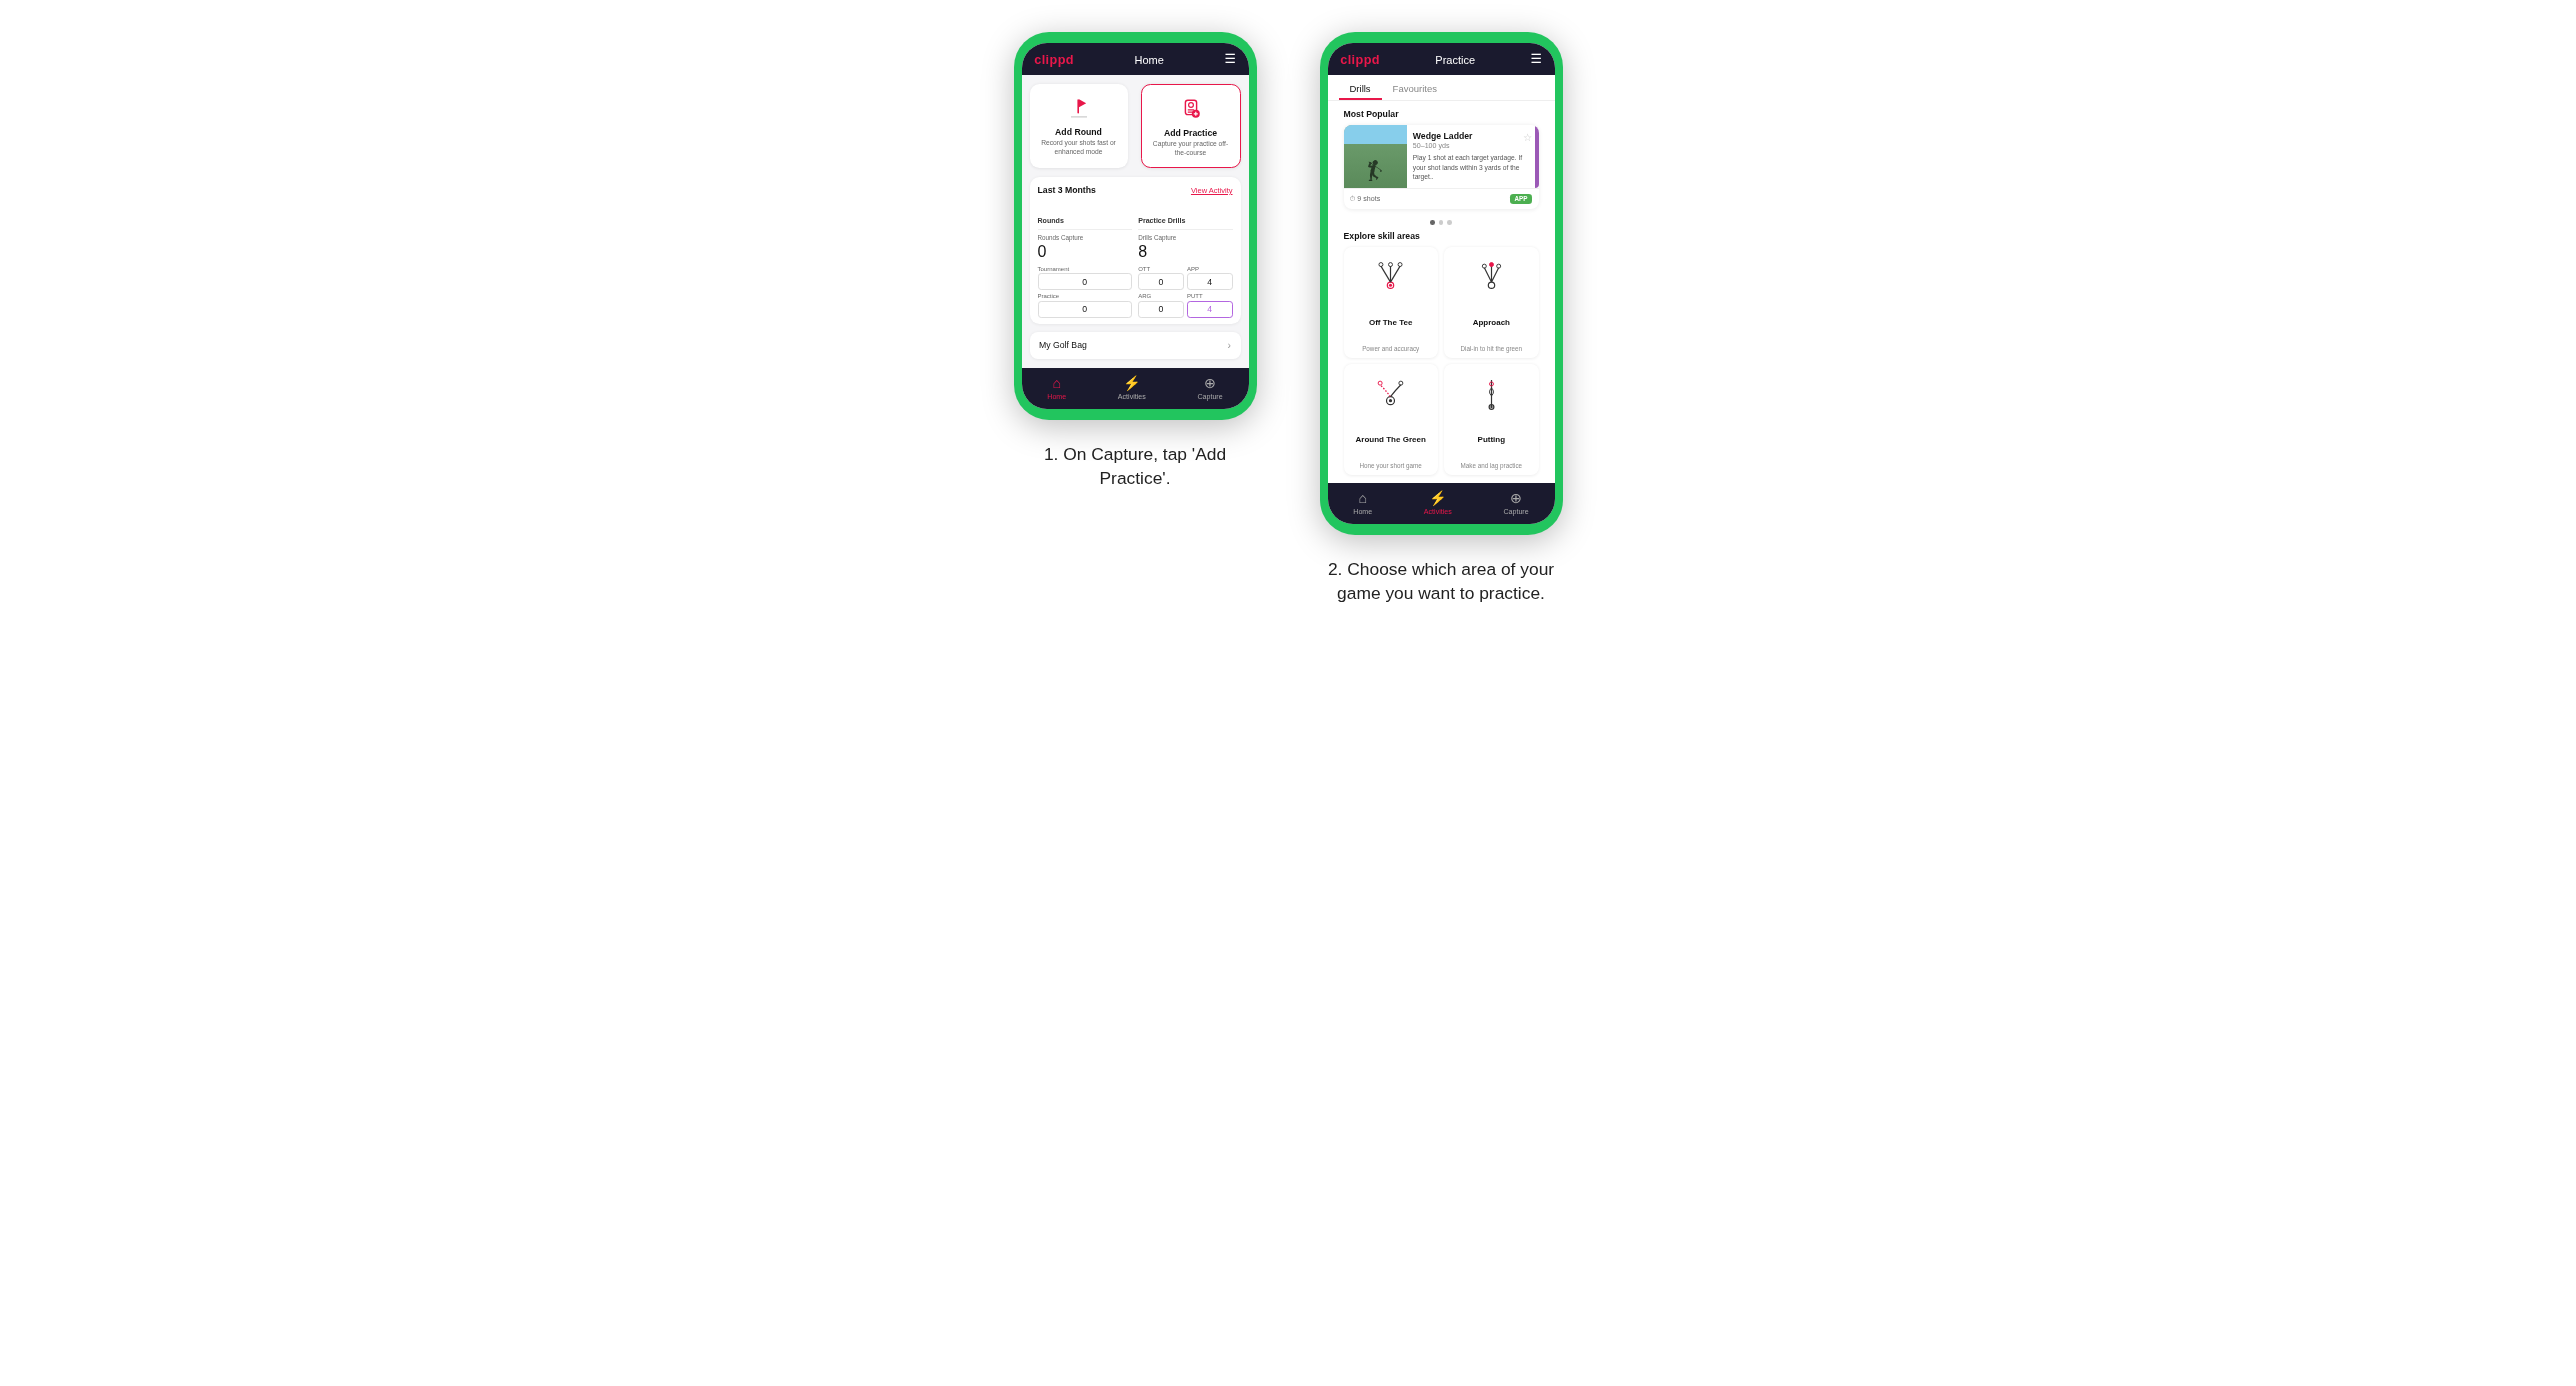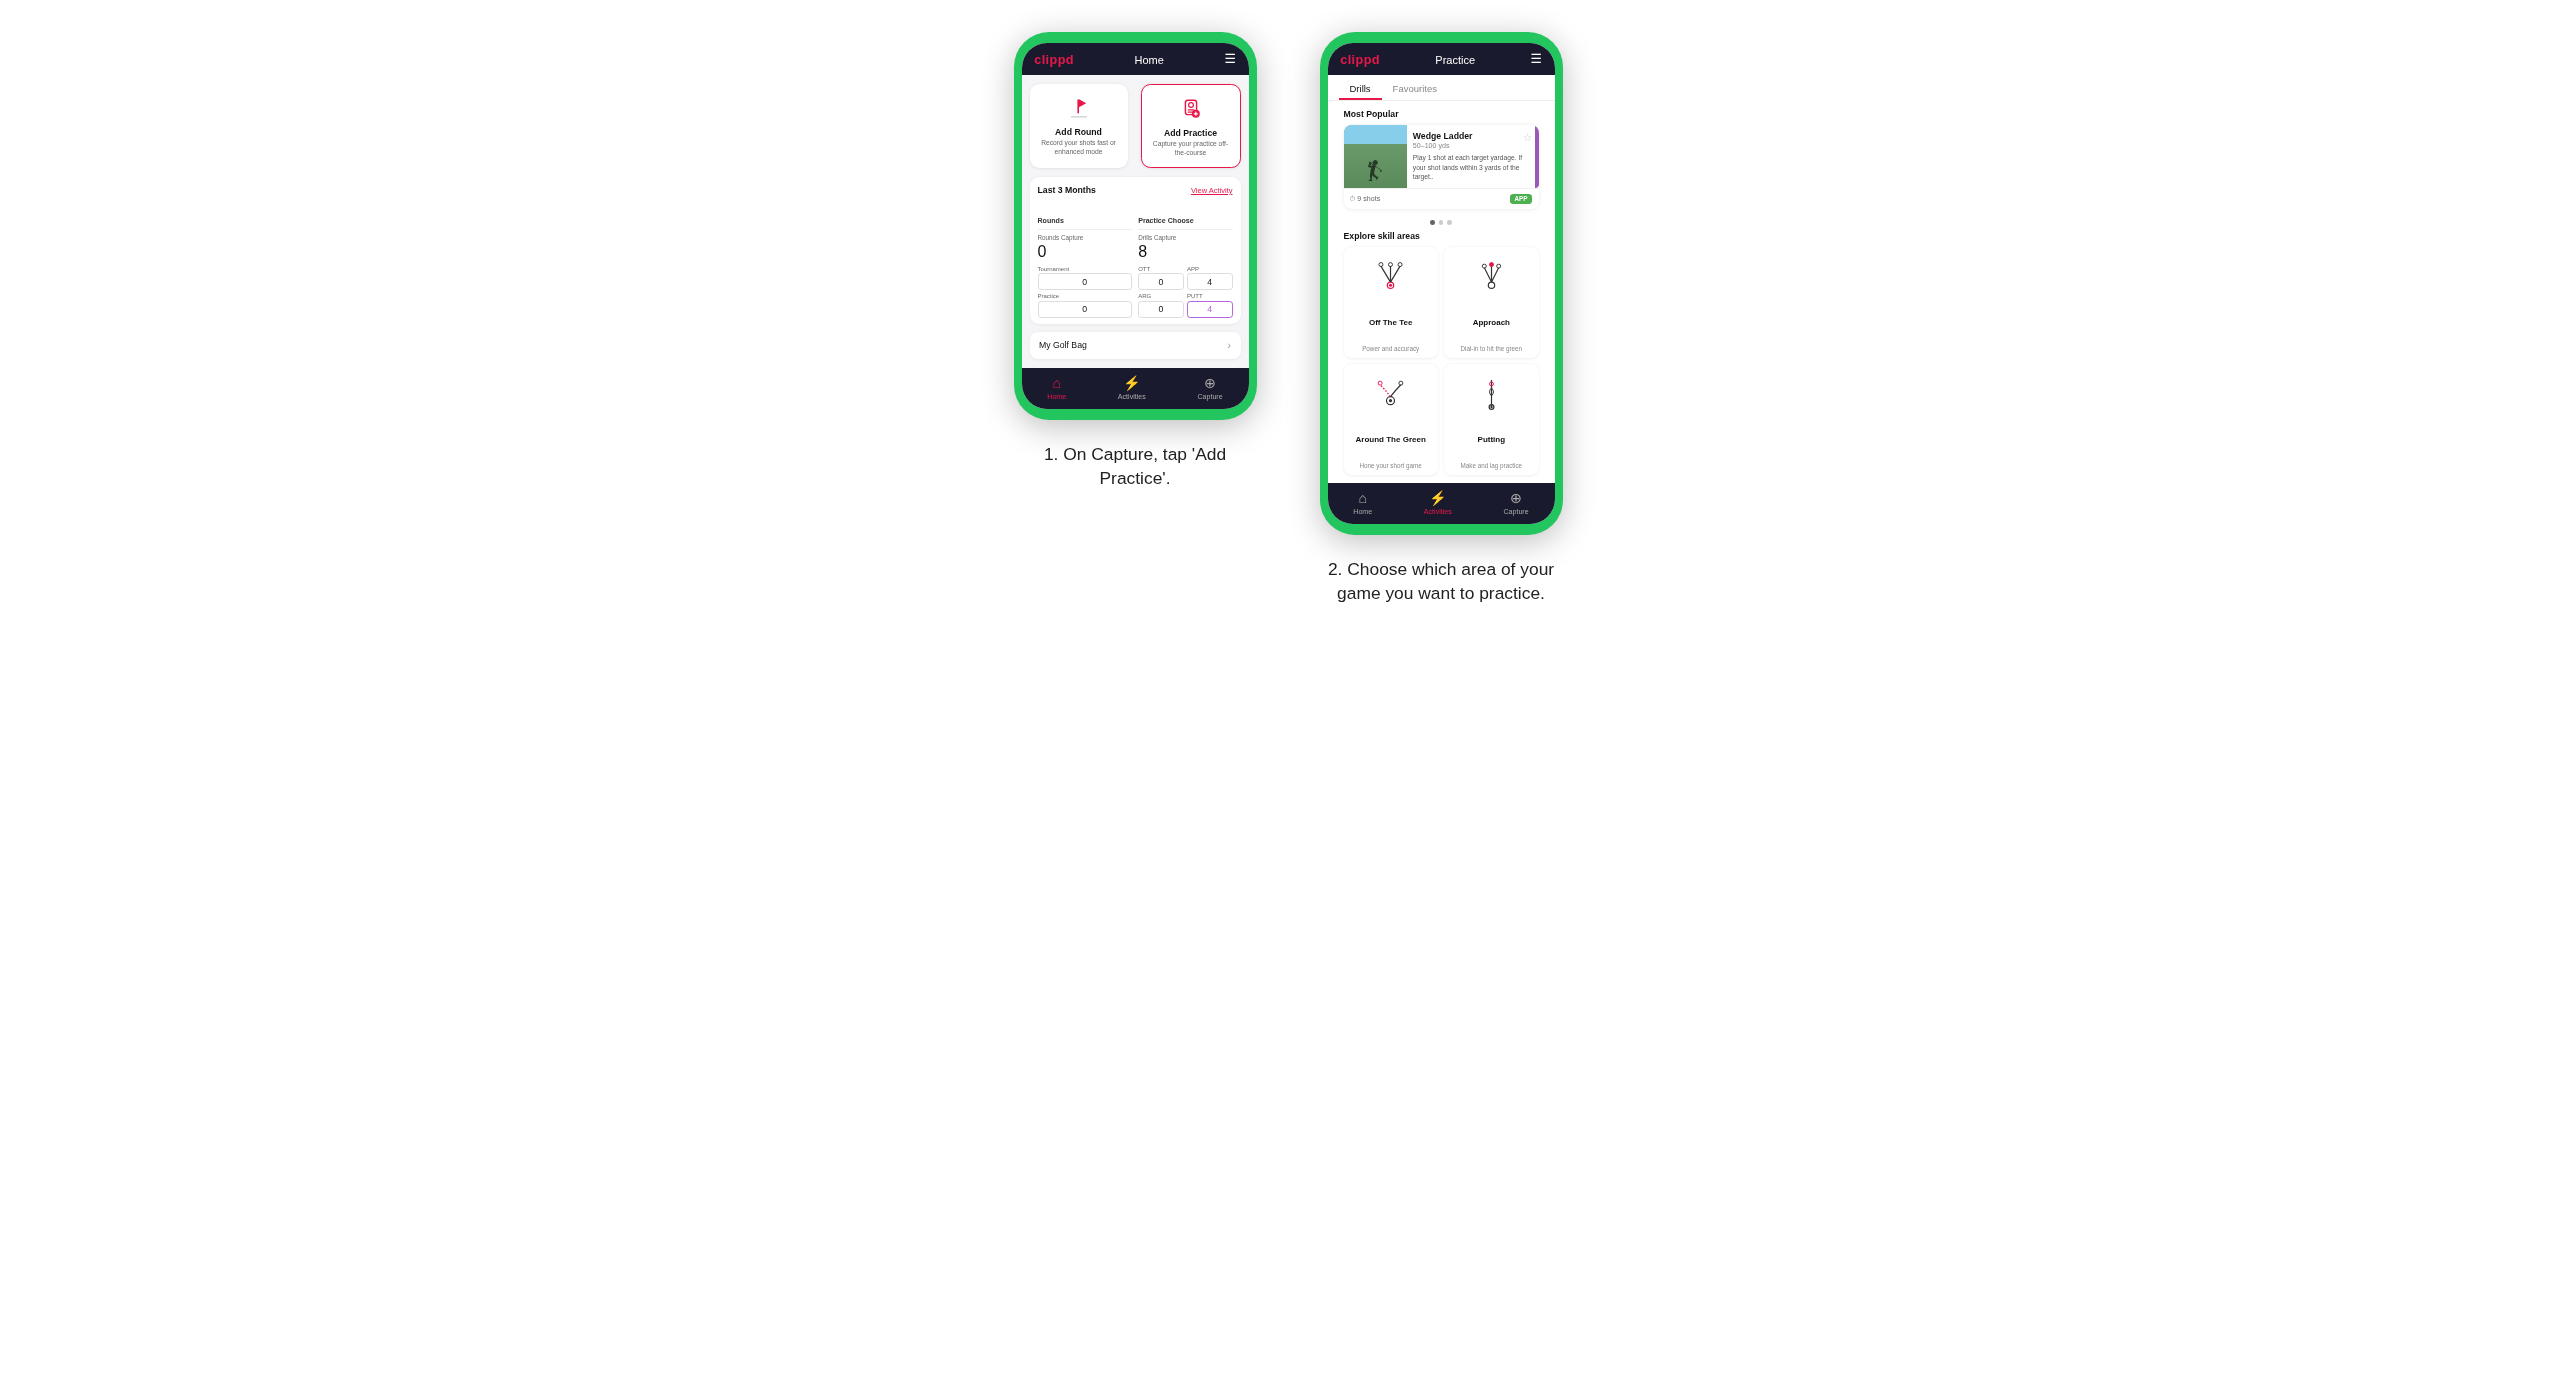--- a/index.html
+++ b/index.html
@@ -505,21 +505,21 @@
                 </div>
                 <div class="stats-sub-row2">
                   <div class="stats-sub-item">
                     <div class="stats-sub-label">Practice</div>
                     <div class="stats-box">0</div>
                   </div>
                 </div>
               </div>
 
               <div class="stats-col">
-                <div class="stats-col-title">Practice Choose</div>
+                <div class="stats-col-title">Practice Drills</div>
                 <div class="stats-label">Drills Capture</div>
                 <div class="stats-big-num">8</div>
                 <div class="stats-sub-grid">
                   <div class="stats-sub-item">
                     <div class="stats-sub-label">OTT</div>
                     <div class="stats-box">0</div>
                   </div>
                   <div class="stats-sub-item">
                     <div class="stats-sub-label">APP</div>
                     <div class="stats-box">4</div>

